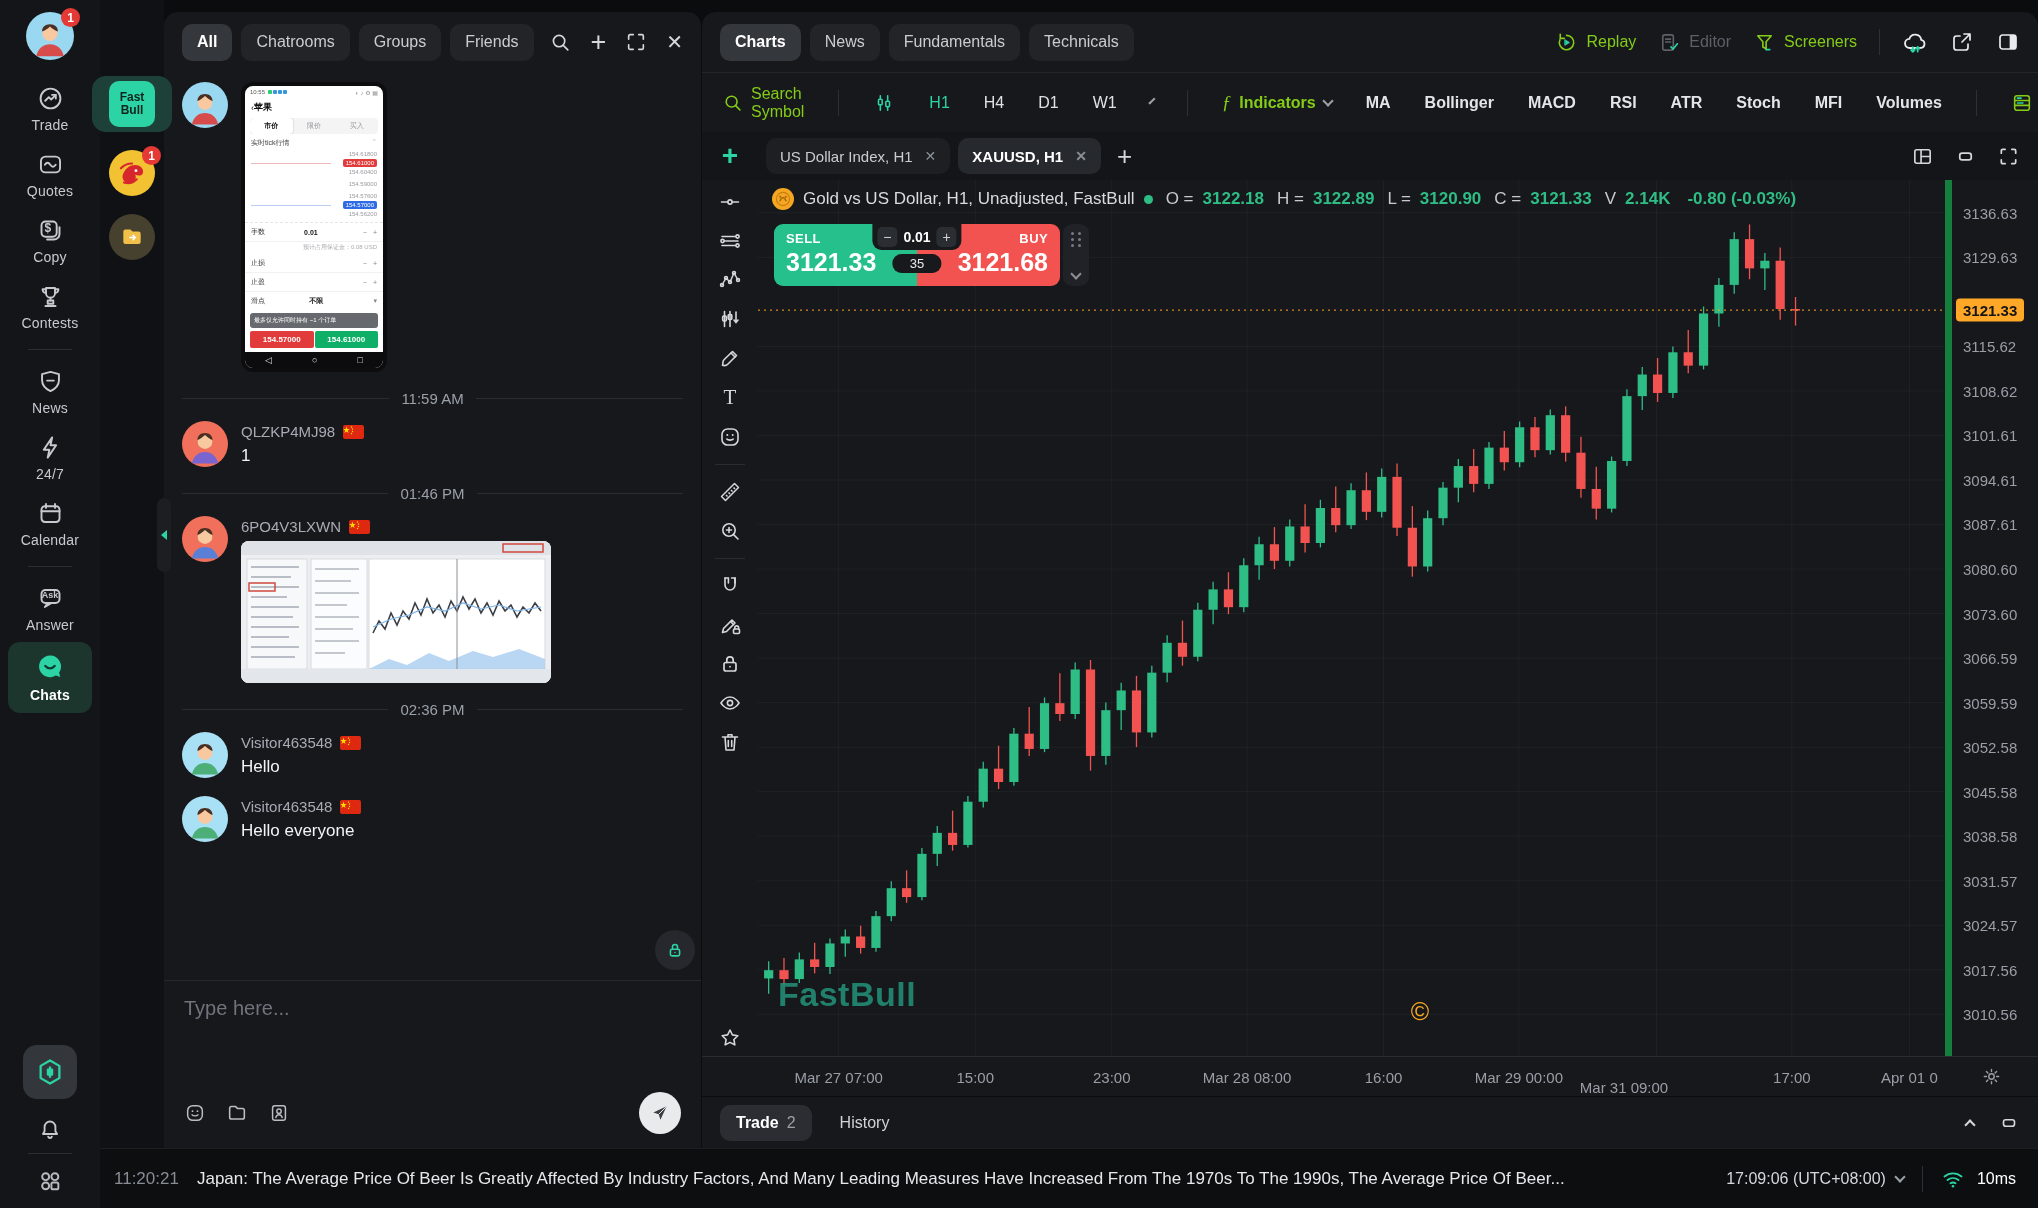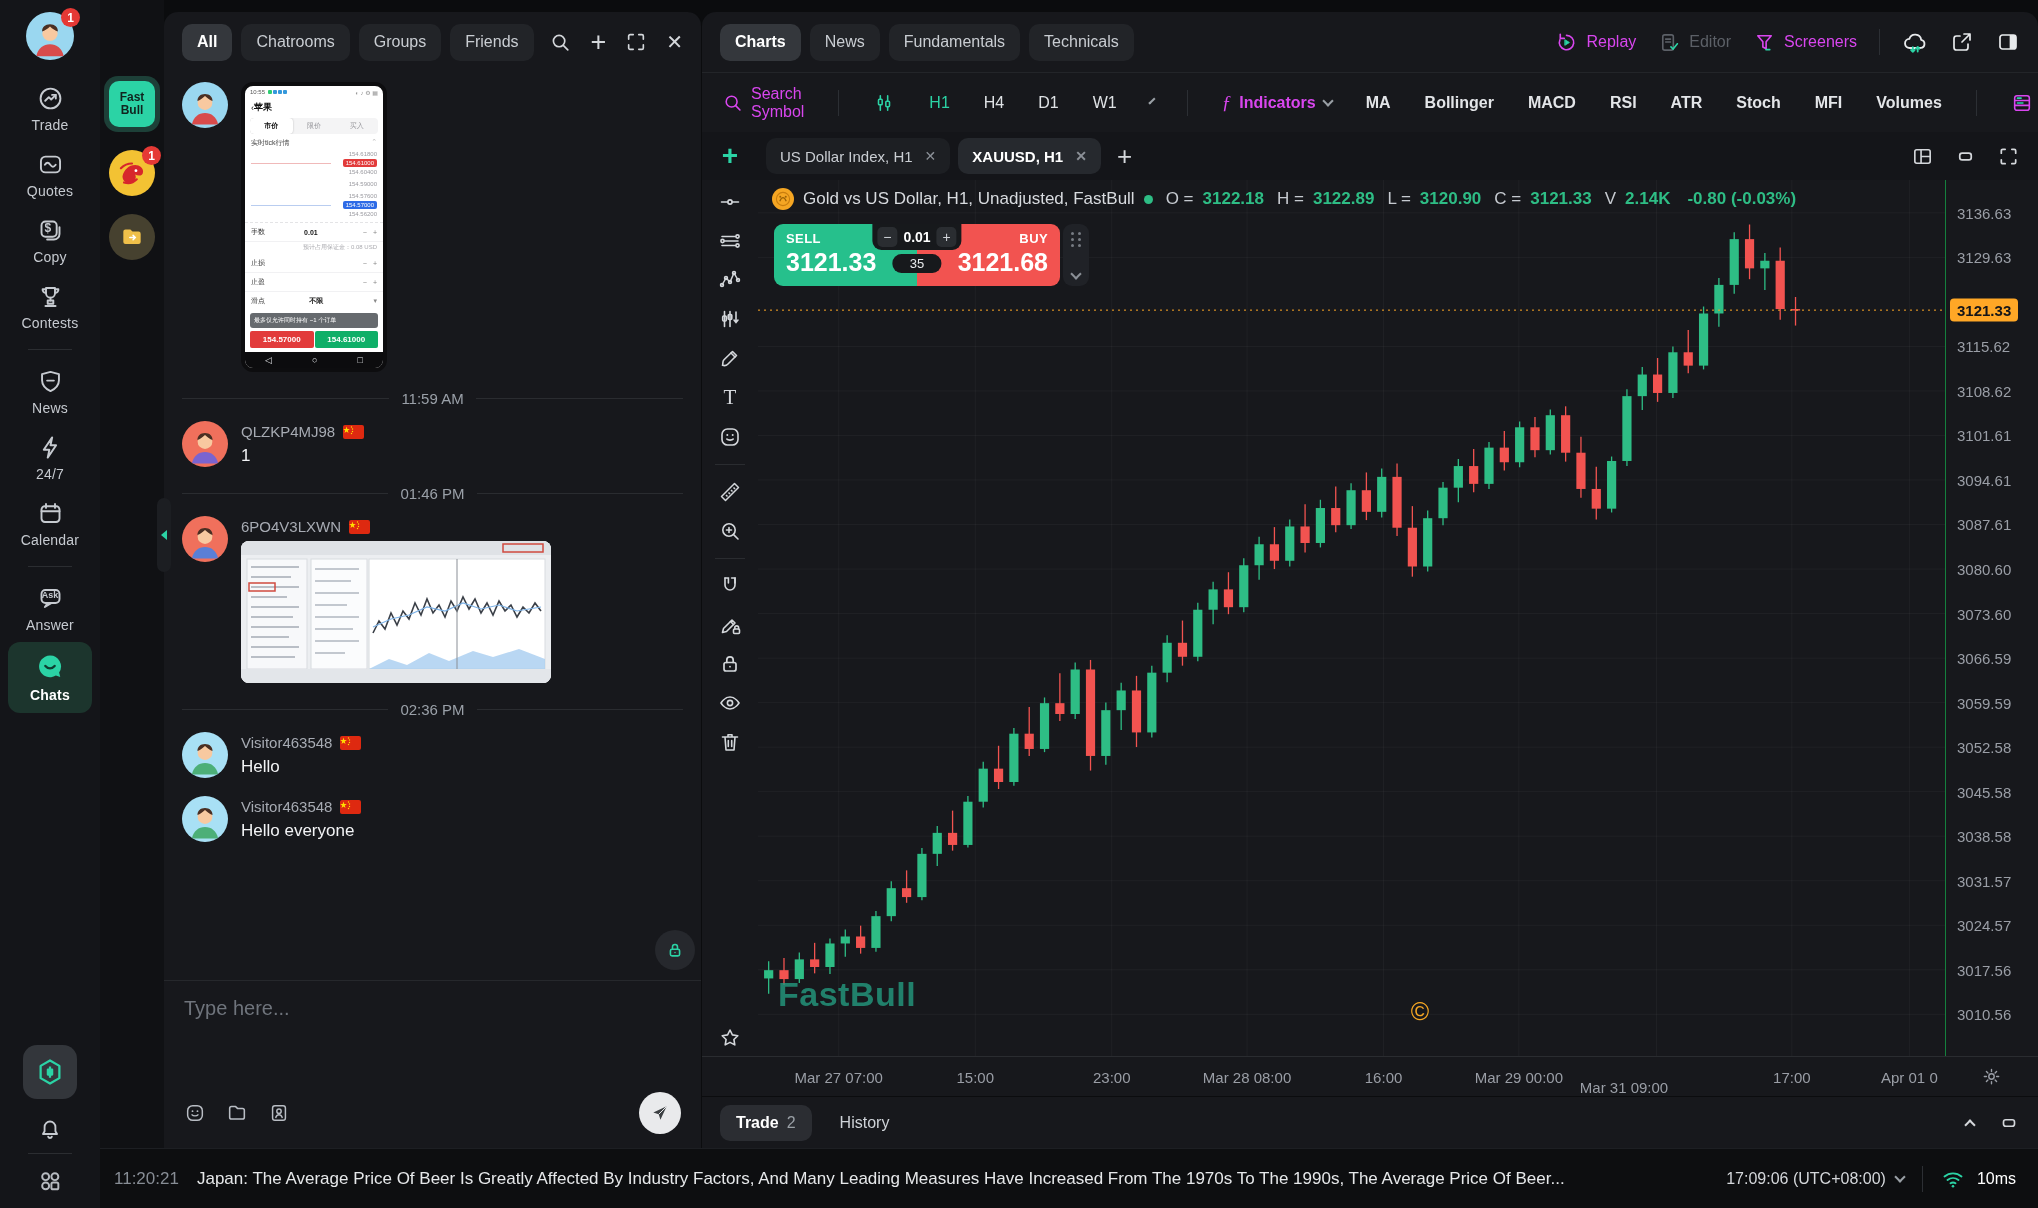--- a/index.html
+++ b/index.html
@@ -25,21 +25,21 @@
   .hex-btn{width:54px;height:54px;background:#33363b;border-radius:14px;display:flex;align-items:center;justify-content:center;color:#2bd3a5;margin-top:auto}
   .bell-btn{margin-top:16px;color:#c6cad0}
   .apps-btn{margin-top:12px;color:#b7bbc1}
 
   
   .right-part{flex:1;display:flex;flex-direction:column;min-width:0}
   .content-row{flex:1;display:flex;min-height:0}
 
   
   .rail{width:64px;background:#101114;display:flex;flex-direction:column;align-items:center;padding-top:76px;gap:18px;position:relative;flex:none}
-  .room-sel{width:56px;height:56px;border-radius:14px;background:#1d4038;display:flex;align-items:center;justify-content:center}
+  .room-sel{width:80px;height:56px;border-radius:14px;background:#1d4038;display:flex;align-items:center;justify-content:center}
   .room-logo{width:46px;height:46px;border-radius:10px;background:#2bd3a5;color:#10241e;font-weight:bold;font-size:12px;line-height:1.05;display:flex;flex-direction:column;align-items:center;justify-content:center}
   .room-circle{position:relative;width:46px;height:46px;border-radius:50%;background:#f3c233;display:flex;align-items:center;justify-content:center}
   .room-folder{width:46px;height:46px;border-radius:50%;background:#46412f;display:flex;align-items:center;justify-content:center;color:#f0c04a}
   .rail-handle{position:absolute;right:-7px;top:498px;width:14px;height:74px;background:#1c1e22;border-radius:7px;display:flex;align-items:center;justify-content:center;z-index:6}
   .rail-handle .tri{width:0;height:0;border-top:5px solid transparent;border-bottom:5px solid transparent;border-right:6px solid #2bd3a5}
 
   
   .chat{width:538px;background:#17181c;margin-top:12px;border-radius:14px 14px 0 0;display:flex;flex-direction:column;min-height:0;flex:none;border-right:1px solid #0b0c0e}
   .chat-header{height:60px;display:flex;align-items:center;padding:0 18px;gap:9px;flex:none}
   .pill{height:37px;display:flex;align-items:center;padding:0 15px;border-radius:10px;background:#222428;color:#c9cdd2;font-size:16px;cursor:pointer}
@@ -83,21 +83,21 @@
   .p-btns{display:flex;margin:0 5px 4px;gap:1px}
   .p-btns .b{flex:1;color:#fff;font-weight:bold;font-size:8px;text-align:center;padding:4px 0;border-radius:2px}
   .p-nav{background:#0c0c0e;color:#dfe1e4;display:flex;justify-content:space-around;padding:3px 0;font-size:9px}
 
   .desk-thumb{width:310px;height:142px;border-radius:8px;background:#eceef1;margin-top:4px;overflow:hidden}
 
   
   .main{flex:1;background:#17181c;margin-top:12px;border-radius:14px 14px 0 0;display:flex;flex-direction:column;min-width:0}
   .row1{height:60px;display:flex;align-items:center;padding:0 18px;gap:9px;flex:none}
   .row1-right{margin-left:auto;display:flex;align-items:center;gap:22px}
-  .tool-lbl{display:flex;align-items:center;gap:8px;font-size:16px;color:#d946ef;cursor:pointer}
+  .tool-lbl{display:flex;align-items:center;gap:8px;font-size:16px;color:#84cc16;cursor:pointer}
   .tool-lbl.dim{color:#5c6067}
   .row2{height:60px;display:flex;align-items:center;padding:0 20px;gap:34px;border-top:1px solid #232529;font-size:16px;color:#e3e5e8;flex:none}
   .tf{cursor:pointer;color:#dfe2e5;font-weight:normal}
   .tf.active{color:#2bd3a5}
   .ind-item{cursor:pointer;font-weight:bold}
   .row3{height:48px;display:flex;align-items:center;gap:8px;flex:none;background:#141519}
   .row3 .plus-cell{width:56px;display:flex;align-items:center;justify-content:center;color:#2bd3a5;font-size:28px;font-weight:bold}
   .ctab{height:36px;display:flex;align-items:center;gap:12px;padding:0 14px;border-radius:10px;background:#1d1f23;color:#c9cdd2;font-size:15px;cursor:pointer}
   .ctab.active{background:#26292e;color:#fff;font-weight:bold}
   .ctab .x{font-size:14px;color:#8b9097}
@@ -127,21 +127,21 @@
   .ow-pm{width:20px;height:20px;border-radius:5px;background:#2a2d31;color:#cfd3d8;display:flex;align-items:center;justify-content:center;font-size:14px;cursor:pointer}
   .ow-step .v{color:#fff;font-size:14px;font-weight:bold}
   .ow-spread{margin-top:4px;background:#17191c;border-radius:9px;color:#e8eaec;font-size:13px;padding:2px 17px}
   .ow-handle{width:26px;margin-left:3px;background:#202227;border-radius:9px;display:flex;flex-direction:column;align-items:center;justify-content:space-between;padding:8px 0;color:#8b9097}
   .dots6{display:grid;grid-template-columns:repeat(2,4px);gap:3px}
   .dots6 i{width:3px;height:3px;border-radius:50%;background:#777c83}
 
   .watermark{position:absolute;left:20px;bottom:42px;font-size:34px;font-weight:bold;color:rgba(36,158,130,.78);letter-spacing:.5px;z-index:2}
   .chart-copy{position:absolute;left:55%;bottom:30px;color:#f5a623;font-size:25px;z-index:2}
 
-  .price-axis{width:93px;border-left:1px solid #15803d;position:relative;flex:none;font-size:15px;color:#9a9ea6}
+  .price-axis{width:93px;border-left:7px solid #15803d;position:relative;flex:none;font-size:15px;color:#9a9ea6}
   .ytick{position:absolute;left:11px;transform:translateY(-50%)}
   .price-badge{position:absolute;left:4px;transform:translateY(-50%);background:#ffa726;color:#141519;font-weight:bold;font-size:15px;padding:3px 7px;border-radius:4px}
 
   .time-axis-row{height:40px;display:flex;flex:none;border-top:1px solid #2a2c30}
   .ta-spacer{width:56px;flex:none;display:flex;align-items:center;justify-content:center;color:#d4d7db}
   .ta-labels{flex:1;position:relative;font-size:15px;color:#9a9ea6}
   .xtick{position:absolute;top:50%;transform:translate(-50%,-50%);white-space:nowrap}
   .ta-gear{width:93px;flex:none;display:flex;align-items:center;justify-content:center;color:#9a9ea6}
 
   .bottom-bar{height:52px;display:flex;align-items:center;padding:0 18px;gap:12px;border-top:1px solid #0b0c0e;background:#17181c;flex:none}

